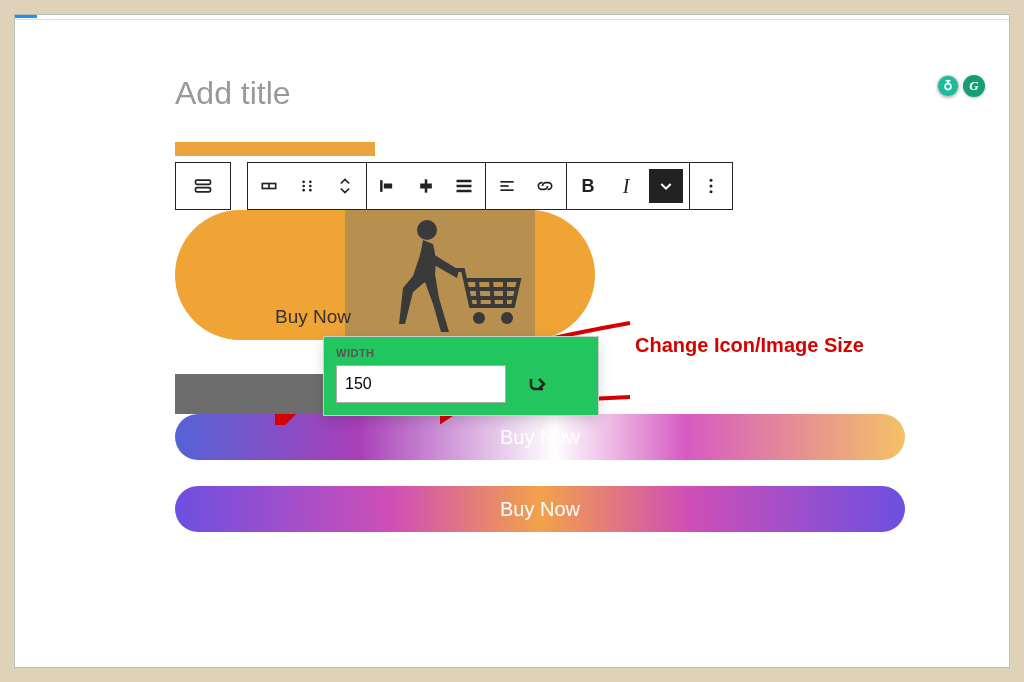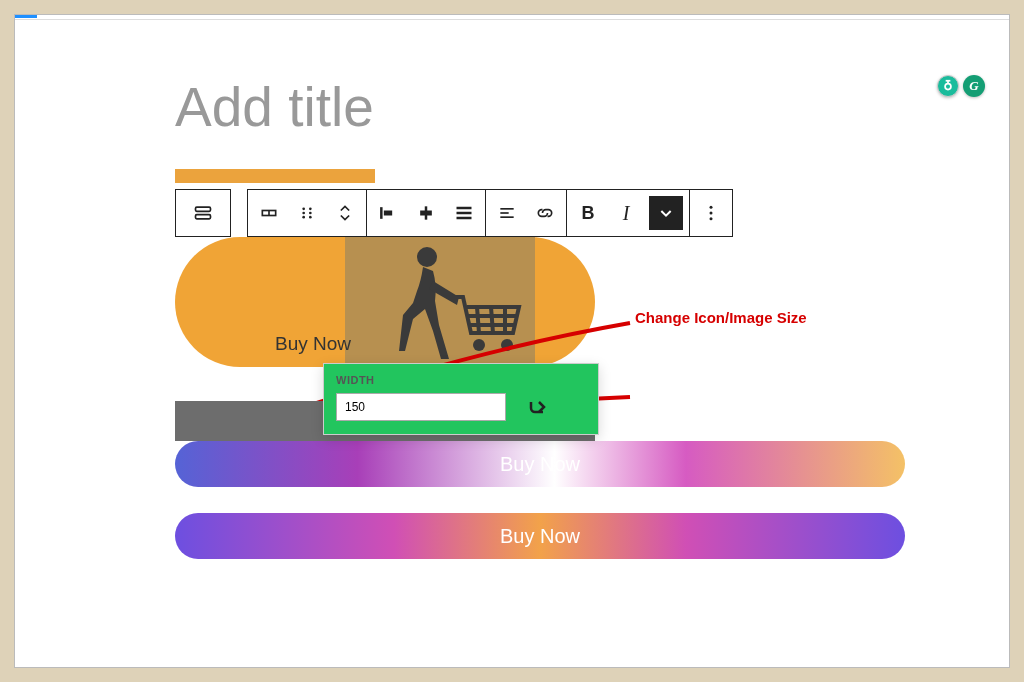--- a/index.html
+++ b/index.html
@@ -2,21 +2,21 @@
 <html><head>
 <meta charset="utf-8">
 <style>
   * { box-sizing: border-box; margin: 0; padding: 0; }
   html, body { width: 1024px; height: 682px; overflow: hidden; font-family: -apple-system, BlinkMacSystemFont, "Segoe UI", Arial, sans-serif; }
   body { background: #DED2B8; padding: 14px; }
   .outer { background: #fff; width: 100%; height: 100%; border: 1px solid #bbb; position: relative; overflow: hidden; }
   .progress { position: absolute; top: 0; left: 0; width: 22px; height: 3px; background: #1e90ff; }
   .topline { position: absolute; top: 4px; left: 0; right: 0; height: 1px; background: #ddd; }
   .content { padding: 60px 160px 0 160px; position: relative; }
-  .title-input { font-size: 55px; font-weight: 300; color: #999; margin-bottom: 30px; outline: none; }
+  .title-input { font-size: 32px; font-weight: 300; color: #999; margin-bottom: 30px; outline: none; }
   .badges { position: absolute; top: 60px; right: 24px; display: flex; gap: 4px; }
   .badge-o, .badge-g { width: 22px; height: 22px; border-radius: 50%; display: flex; align-items: center; justify-content: center; font-size: 13px; font-weight: 700; color: #fff; box-shadow: 0 1px 3px rgba(0,0,0,0.25); }
   .badge-o { background: #1abc9c; border: 1px solid #ccc; font-size: 15px; }
   .badge-g { background: #149e74; font-family: Georgia, serif; font-style: italic; }
   .selected-frame { position: relative; margin-bottom: 6px; }
   .selected-bar { width: 200px; height: 14px; background: #eba33d; }
   .toolbar-wrap { display: flex; position: relative; }
   .tb-left { border: 1px solid #222; width: 56px; height: 48px; display:flex; align-items:center; justify-content:center; background:#fff; }
   .tb-main { display: flex; border: 1px solid #222; margin-left: 16px; background:#fff; height:48px; }
   .tb-group { display: flex; align-items: center; border-right: 1px solid #222; padding: 0 6px; gap: 8px; }
@@ -27,24 +27,24 @@
   .tb-italic { font-style: italic; font-family: Georgia, serif; font-size: 20px; }
   .icon-svg { width: 20px; height: 20px; }
   .pill-area { position: relative; margin-top: 0; }
   .pill-orange { width: 420px; height: 130px; background: #f0a436; border-radius: 70px; position: relative; }
   .cart-img { position: absolute; top: 0; left: 170px; width: 190px; height: 130px; background: #b79050; }
   .cart-svg { position:absolute; top:4px; left:18px; }
   .pill-label { position: absolute; bottom: 12px; left: 100px; color: #333; font-size: 19px; }
   .width-pop { position: absolute; top: 126px; left: 148px; width: 276px; background: #22c55e; border: 1px solid #ccc; box-shadow: 0 4px 12px rgba(0,0,0,0.15); padding: 10px 12px 12px 12px; z-index: 5; }
   .width-lbl { font-size: 11px; font-weight: 600; color: #555; letter-spacing: 0.5px; margin-bottom: 6px; }
   .width-row { display:flex; align-items:center; gap: 20px; }
-  .width-input { width: 170px; height: 28px; border: 1px solid #aaa; padding: 4px 8px; font-size: 12px; }
+  .width-input { width: 170px; height: 38px; border: 1px solid #aaa; padding: 4px 8px; font-size: 16px; }
   .apply-icon { font-size: 22px; cursor:pointer; color:#222; }
   .gray-bar { position:absolute; top: 164px; left: 0px; width: 420px; height: 40px; background: #6d6d6d; z-index: 2; display:flex; align-items:center; padding-left: 195px; color:#ddd; font-size:18px; }
-  .annot { position: absolute; color: #d60000; font-weight: 800; font-size: 15px; }
+  .annot { position: absolute; color: #d60000; font-weight: 800; font-size: 20px; margin-top: 25px; }
   .annot1 { top: 294px; left: 620px; }
   .annot2 { top: 370px; left: 620px; }
   .buy-btn { margin: 0 0 26px 0; width: 730px; height: 46px; border-radius: 40px; display:flex; align-items:center; justify-content:center; color:#fff; font-size: 20px; font-weight: 300; filter: blur(0.3px); }
   .buy1 { background: linear-gradient(90deg, #5563d6 0%, #a83fb8 25%, #ffffff 52%, #d65bc2 70%, #f4c166 100%); }
   .buy2 { background: linear-gradient(90deg, #6d4fe0 0%, #d04fb5 30%, #f2a24a 50%, #d04fb5 70%, #6d4fe0 100%); }
   .arrow-svg { position:absolute; pointer-events:none; }
   .buttons-area { margin-top: 74px; }
 </style>
 </head>
 <body>

